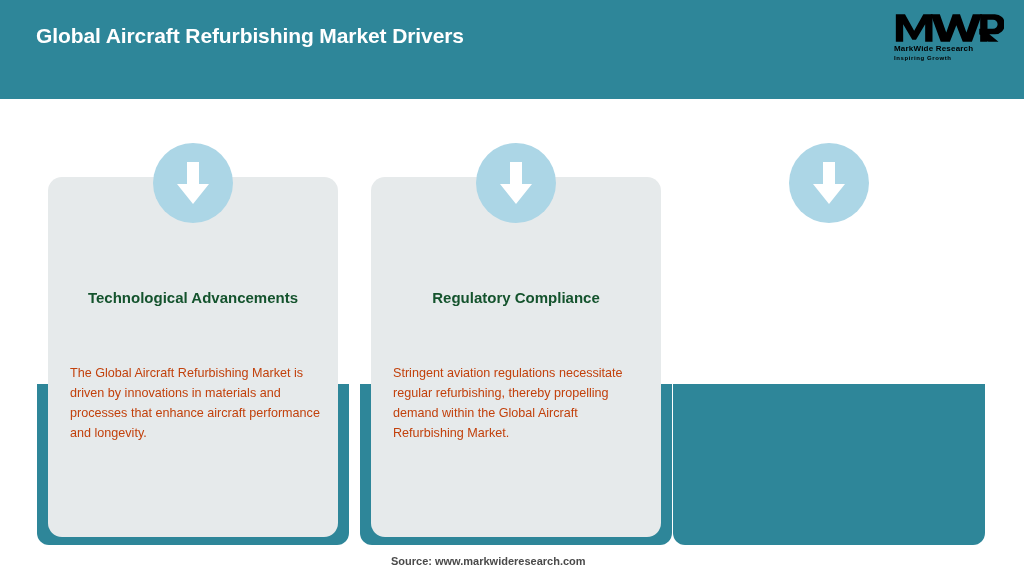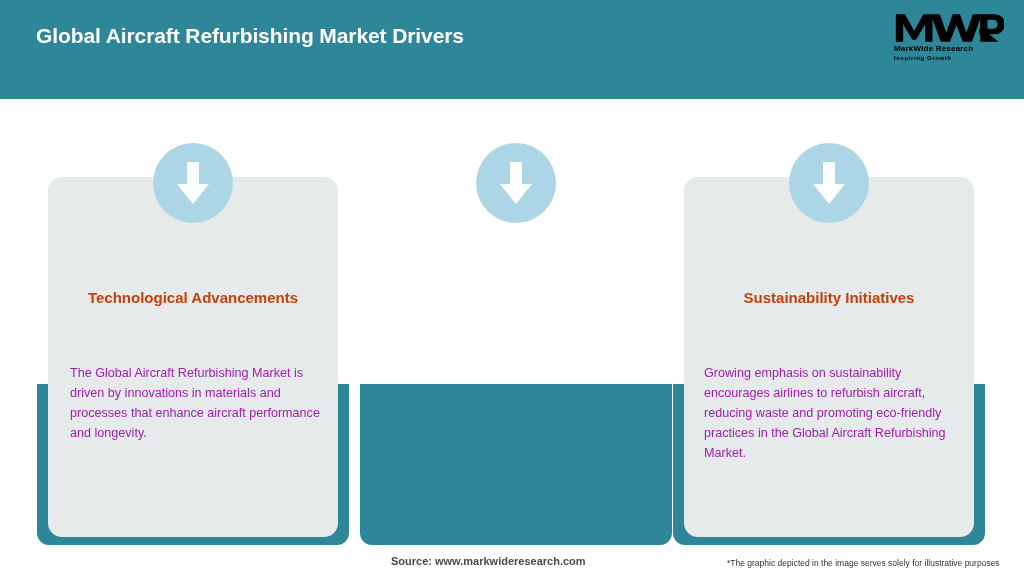--- a/index.html
+++ b/index.html
@@ -130,30 +130,30 @@
   .icon-circle svg { display: block; }
 
   .card-title {
     position: absolute;
     left: 8px;
     right: 8px;
     top: 112px;            
     text-align: center;
     font-size: 15px;
     font-weight: bold;
-    color: #c2410c;
+    color: #14532d;
     line-height: 18px;
   }
   .card-body {
     position: absolute;
     left: 22px;
     right: 18px;
     top: 186px;            
     font-size: 12.6px;
-    color: #a21caf;
+    color: #c2410c;
     line-height: 20px;
     text-align: left;
   }
   .card-group.c2 .card-body { left: 20px; right: 10px; }
 
   
   .footer-source {
     position: absolute;
     left: 391px;
     top: 555px;
@@ -207,38 +207,37 @@
       </div>
       <div class="icon-circle">
         <svg width="36" height="46" viewBox="0 0 36 46" aria-hidden="true">
           <polygon points="12,2 24,2 24,24 34,24 18,44 2,24 12,24" fill="#FFFFFF"></polygon>
         </svg>
       </div>
     </div>
 
     <div class="card-group c1">
       <div class="card-backing"></div>
+      <div class="card">
+        <div class="card-title">Regulatory Compliance</div>
+        <div class="card-body">Stringent aviation regulations necessitate regular refurbishing, thereby propelling demand within the Global Aircraft Refurbishing Market.</div>
+      </div>
       <div class="icon-circle">
         <svg width="36" height="46" viewBox="0 0 36 46" aria-hidden="true">
           <polygon points="12,2 24,2 24,24 34,24 18,44 2,24 12,24" fill="#FFFFFF"></polygon>
         </svg>
       </div>
     </div>
 
     <div class="card-group c2">
       <div class="card-backing"></div>
-      <div class="card">
-        <div class="card-title">Sustainability Initiatives</div>
-        <div class="card-body">Growing emphasis on sustainability encourages airlines to refurbish aircraft, reducing waste and promoting eco-friendly practices in the Global Aircraft Refurbishing Market.</div>
-      </div>
       <div class="icon-circle">
         <svg width="36" height="46" viewBox="0 0 36 46" aria-hidden="true">
           <polygon points="12,2 24,2 24,24 34,24 18,44 2,24 12,24" fill="#FFFFFF"></polygon>
         </svg>
       </div>
     </div>
 
   </div>
 
   <div class="footer-source">Source: www.markwideresearch.com</div>
-  <div class="footer-note">*The graphic depicted in the image serves solely for illustrative purposes</div>
 
 </div>
 
 </body></html>

